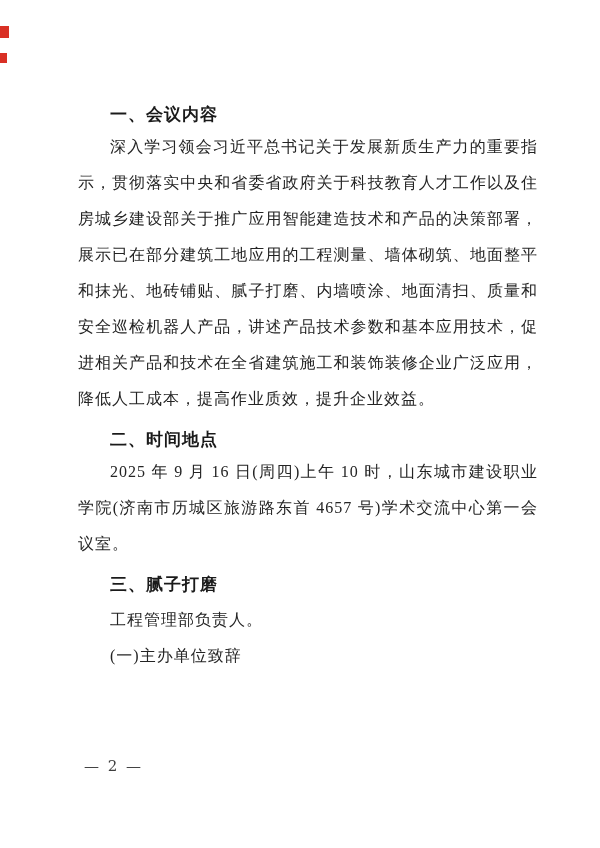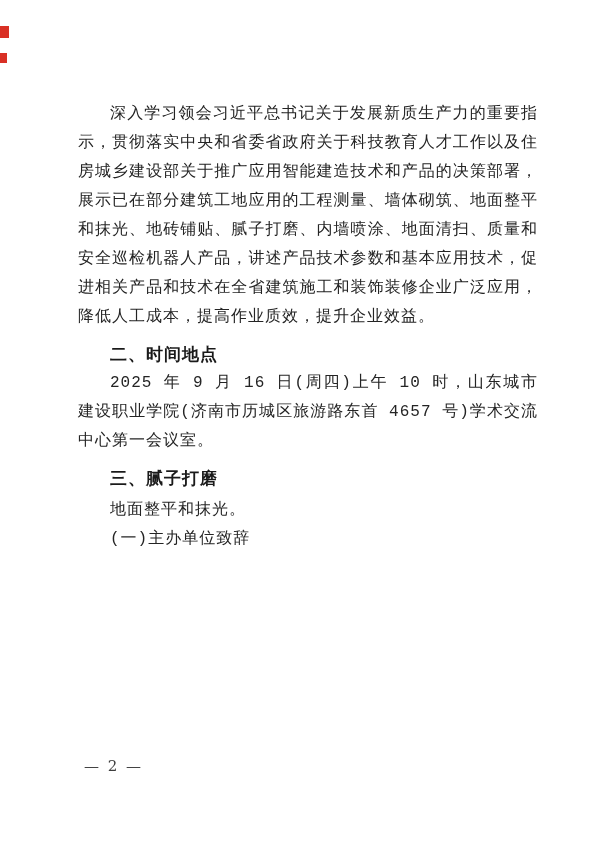--- a/index.html
+++ b/index.html
@@ -34,23 +34,23 @@
     font-weight: bold;
     font-size: 17px;
     line-height: 29px;
     color: #1a1a1a;
     text-indent: 32px;
     letter-spacing: 1px;
   }
   .sec-heading.first { margin-top: 0; }
   .body-para {
     margin: 0;
-    font-family: Liberation Mono, monospace;
+    font-family: Liberation Serif, serif;
     font-size: 16px;
-    line-height: 29px;
+    line-height: 36px;
     color: #242424;
     text-align: justify;
     text-align-last: left;
     text-indent: 32px;
     letter-spacing: 1px;
   }
   .body-para.followup { margin-top: 3px; }
   .page-number {
     position: absolute;
     left: 84px;
@@ -64,27 +64,28 @@
 </head>
 <body>
 
 <div class="page">
 
   <div class="artifact artifact-1"></div>
   <div class="artifact artifact-2"></div>
 
   <div class="content">
 
+    <h2 class="sec-heading first">一、会议内容</h2>
     <p class="body-para">深入学习领会习近平总书记关于发展新质生产力的重要指示，贯彻落实中央和省委省政府关于科技教育人才工作以及住房城乡建设部关于推广应用智能建造技术和产品的决策部署，展示已在部分建筑工地应用的工程测量、墙体砌筑、地面整平和抹光、地砖铺贴、腻子打磨、内墙喷涂、地面清扫、质量和安全巡检机器人产品，讲述产品技术参数和基本应用技术，促进相关产品和技术在全省建筑施工和装饰装修企业广泛应用，降低人工成本，提高作业质效，提升企业效益。</p>
 
     <h2 class="sec-heading">二、时间地点</h2>
     <p class="body-para">2025 年 9 月 16 日(周四)上午 10 时，山东城市建设职业学院(济南市历城区旅游路东首 4657 号)学术交流中心第一会议室。</p>
 
     <h2 class="sec-heading">三、腻子打磨</h2>
-    <p class="body-para followup">地面整平和抹光。</p>
+    <p class="body-para followup">工程管理部负责人。</p>
 
     <p class="body-para">(一)主办单位致辞</p>
 
   </div>
 
   <div class="page-number">— 2 —</div>
 
 </div>
 
 </body></html>

